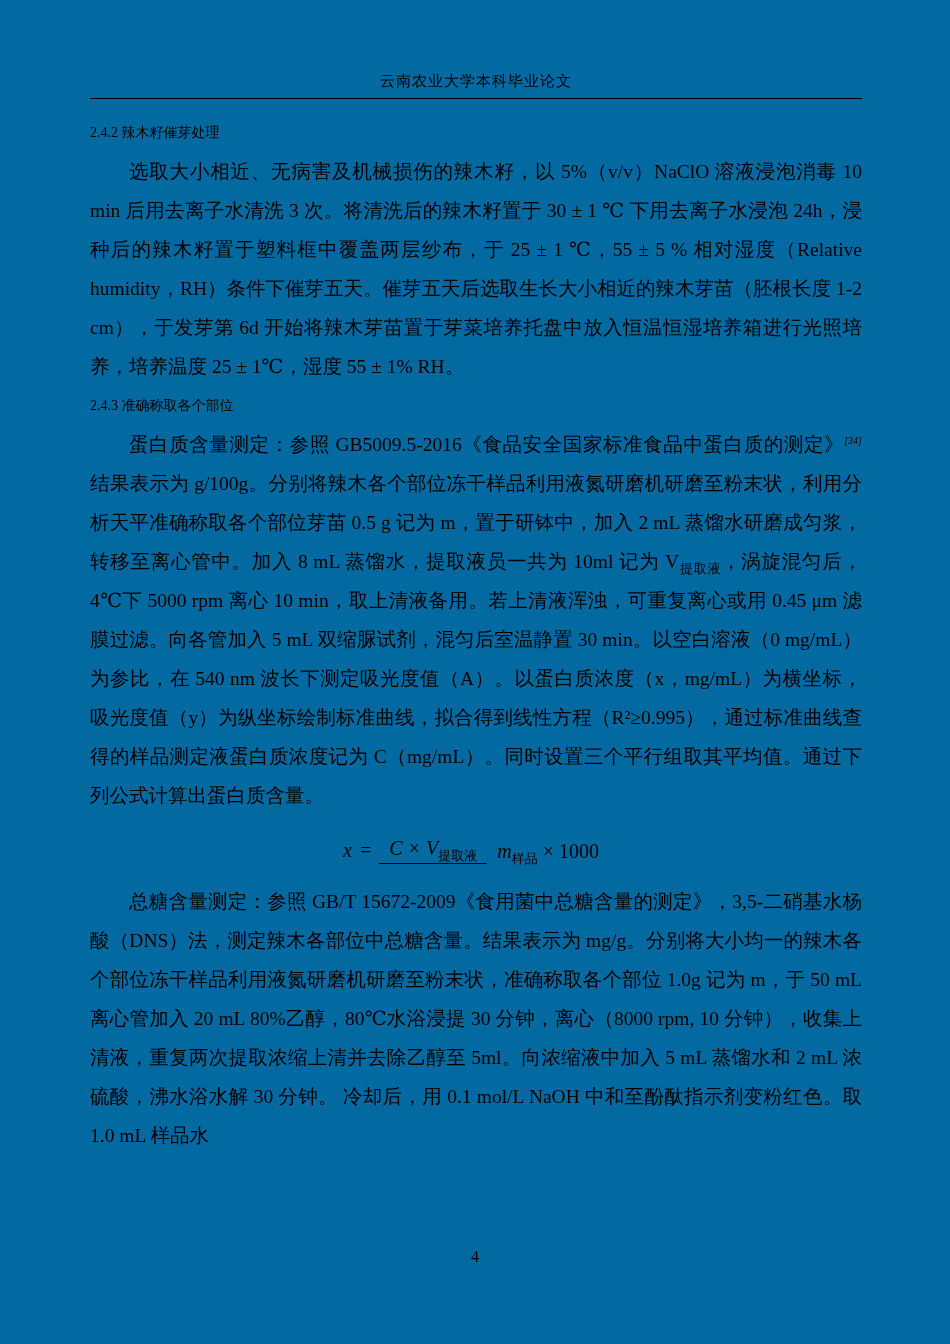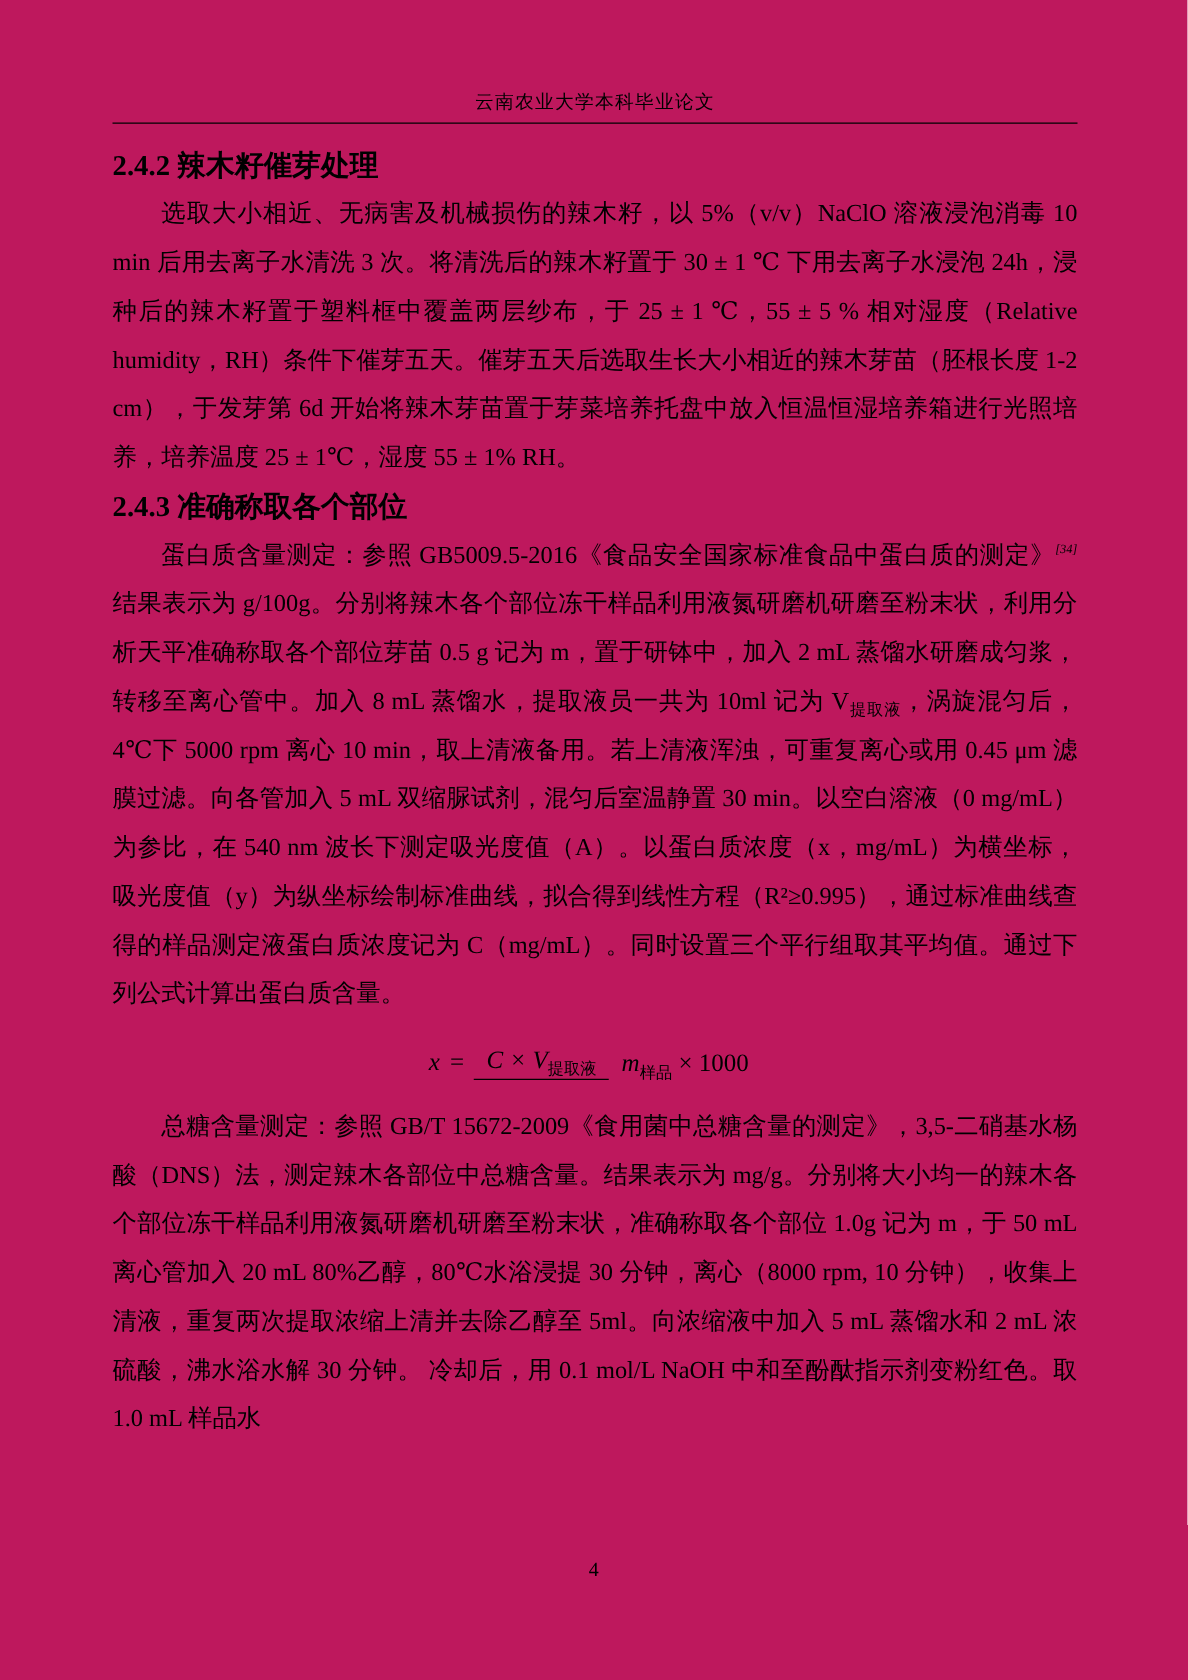--- a/index.html
+++ b/index.html
@@ -6,21 +6,21 @@
   html, body { background: #ffffff; }
   body {
     width: 950px;
     font-family: "Liberation Serif", "DejaVu Serif", serif;
     color: #000000;
   }
   .page {
     position: relative;
     width: 950px;
     height: 1344px;
-    background: #be185d;
+    background: #0369a1;
     padding: 72px 88px 0 90px;
   }
   
   .page-header {
     width: 100%;
     text-align: center;
     font-size: 15px;
     letter-spacing: 1px;
     padding-bottom: 7px;
     border-bottom: 1px solid #000000;
@@ -33,22 +33,22 @@
   }
   .para {
     text-align: justify;
     text-align-last: left;
     text-indent: 2em;
   }
   .para.no-indent { text-indent: 0; }
   .heading {
     text-align: left;
     text-indent: 0;
-    font-weight: bold;
-    font-size: 23px;
+    font-weight: normal;
+    font-size: 14px;
     line-height: 39px;
   }
   sup.ref {
     font-size: 10px;
     line-height: 0;
     vertical-align: super;
     font-style: italic;
   }
   sub.small {
     font-size: 13px;

